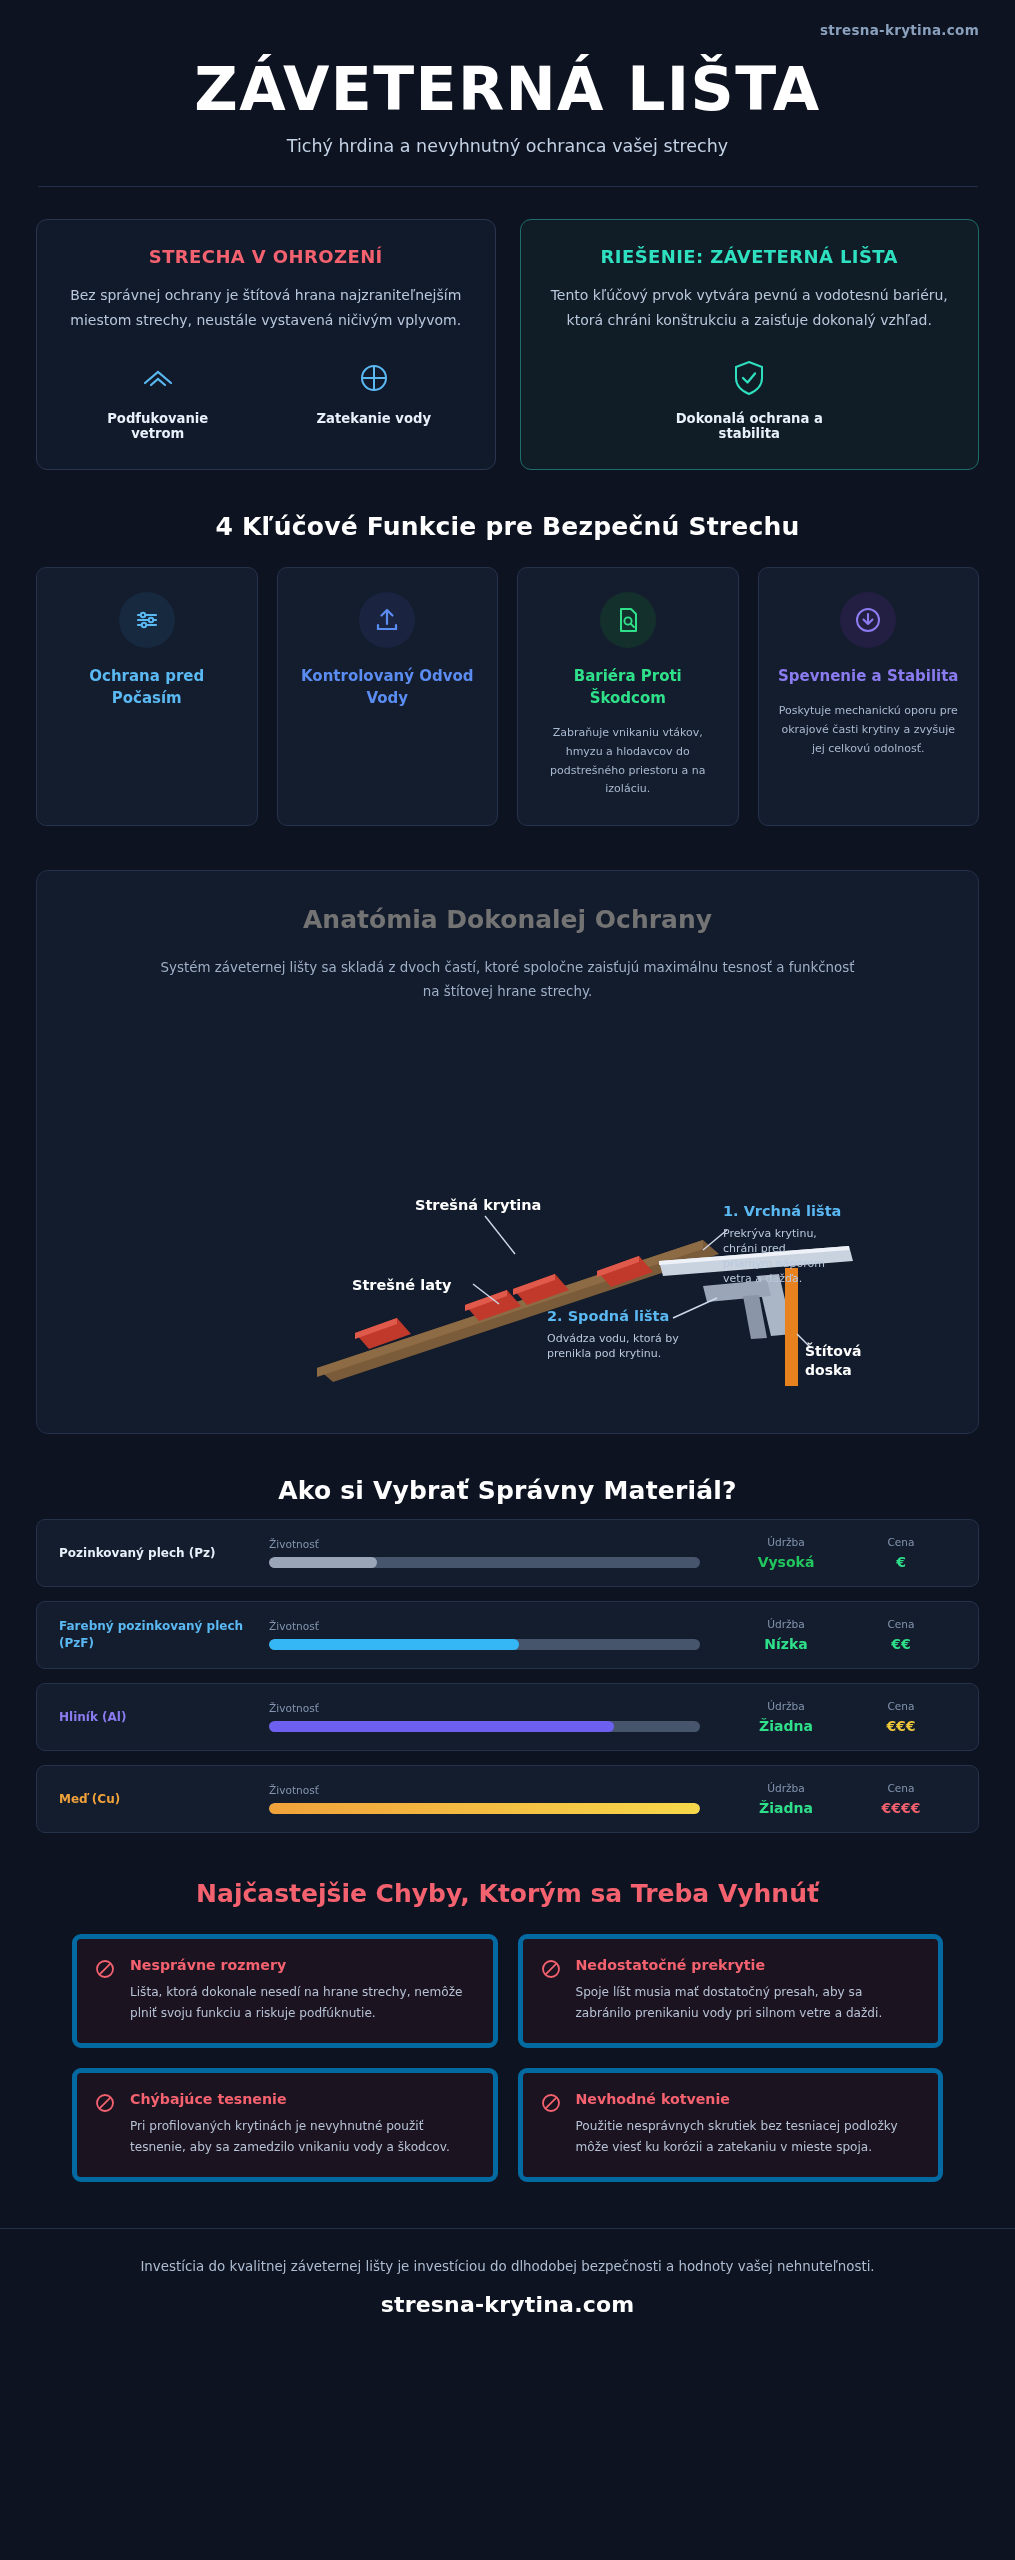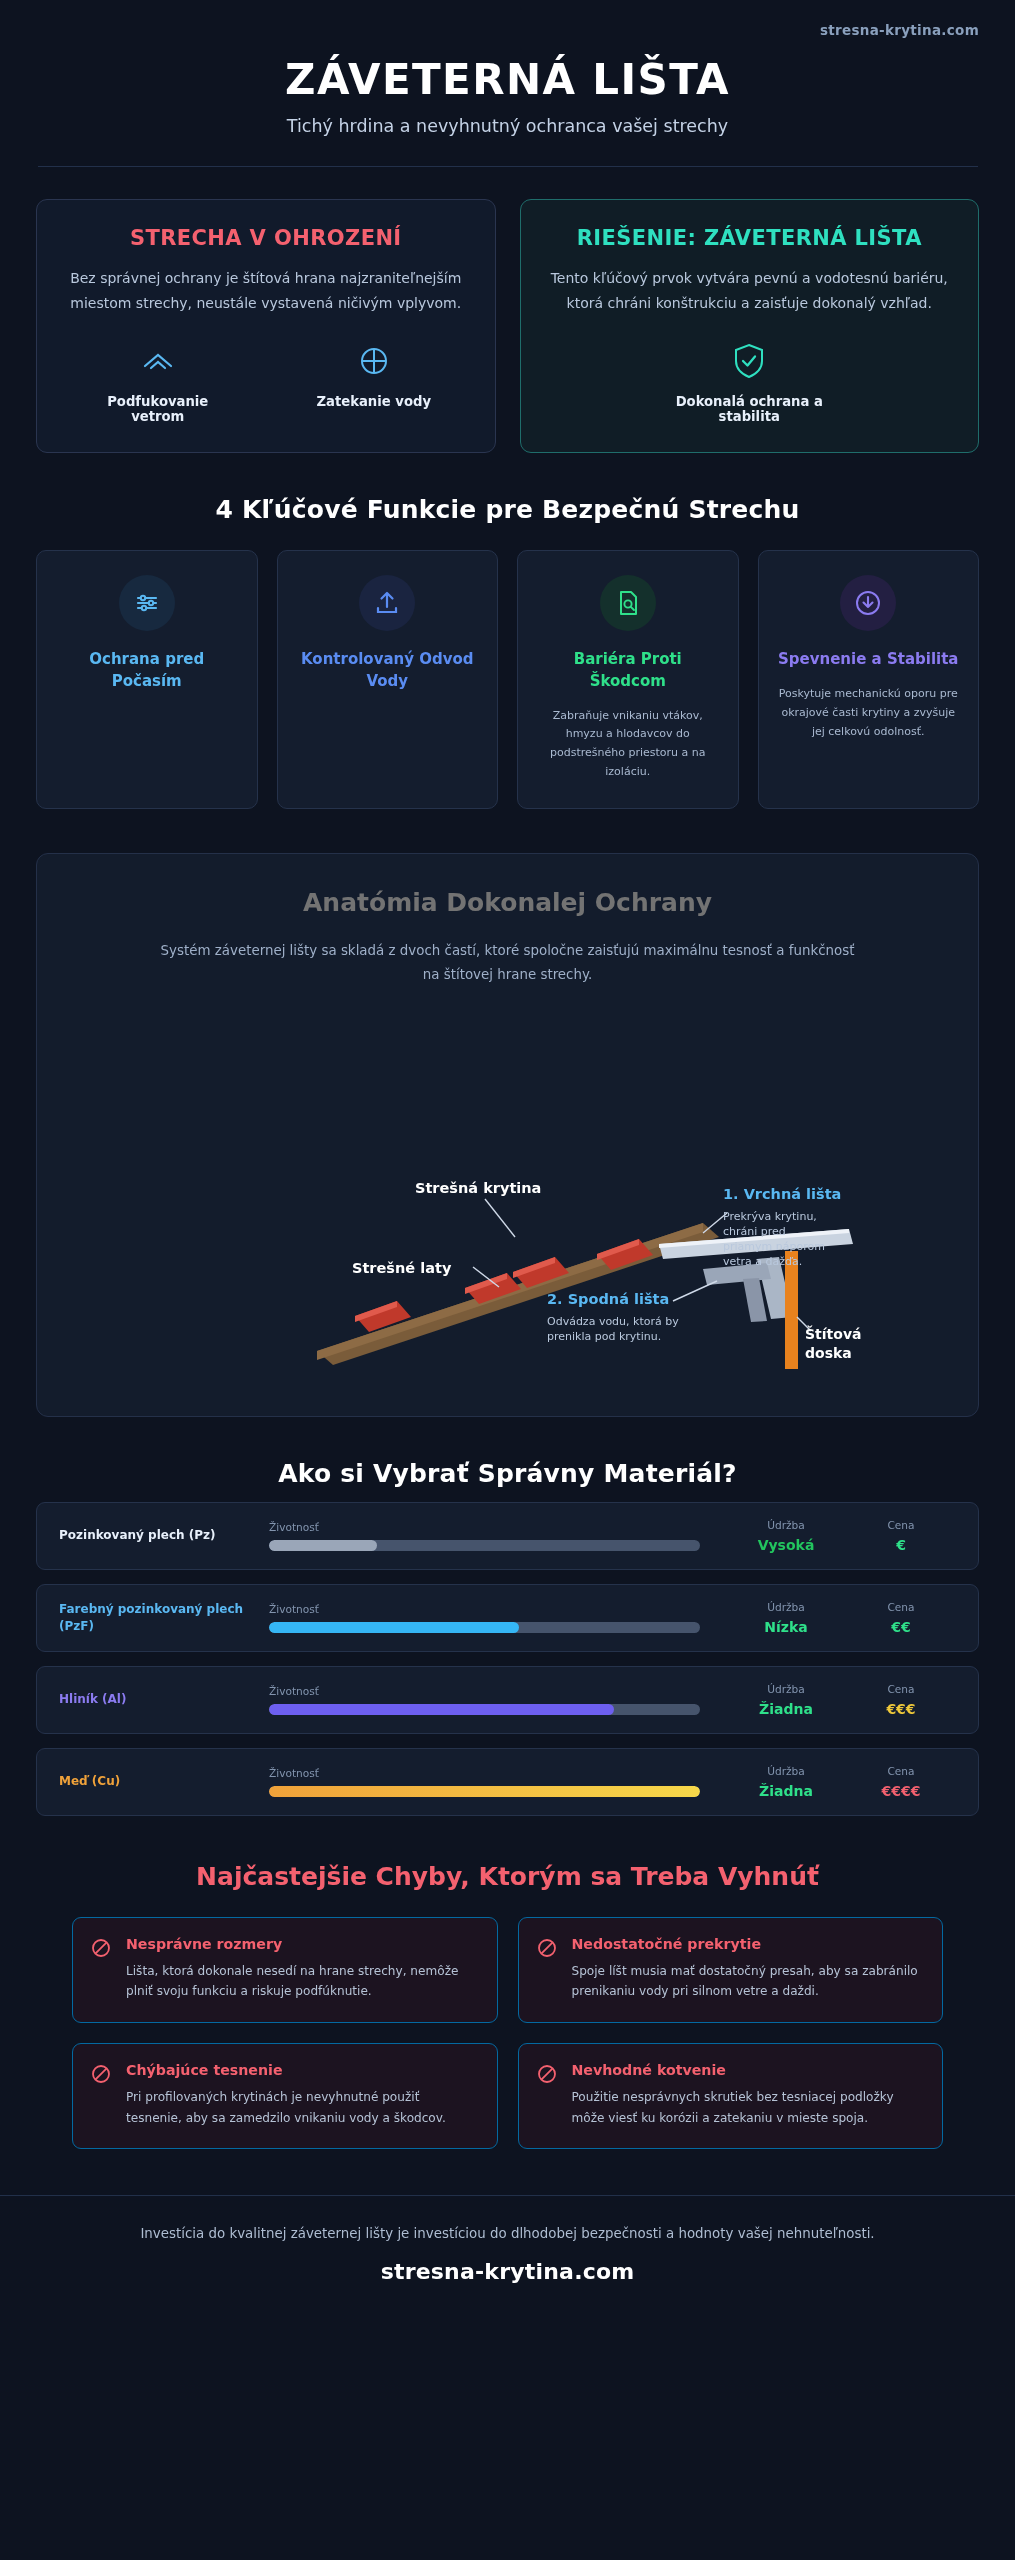--- a/index.html
+++ b/index.html
@@ -19,21 +19,21 @@
     font-size: 13.5px;
     letter-spacing: 0.3px;
     color: #8aa0bd;
     font-weight: bold;
   }
   .header {
     padding: 18px 36px 0 36px;
     text-align: center;
   }
   .header h1 {
-    font-size: 42px;
+    font-size: 60px;
     letter-spacing: 1.4px;
     font-weight: bold;
     color: #ffffff;
     line-height: 1.12;
   }
   .header .subtitle {
     margin-top: 13px;
     font-size: 17.5px;
     color: #c4d2e6;
     font-weight: normal;
@@ -59,21 +59,21 @@
   }
   .card.danger {
     background: #111a2b;
     border: 1px solid #2a3550;
   }
   .card.solution {
     background: #101d26;
     border: 1px solid #1f6d6b;
   }
   .card h2 {
-    font-size: 21px;
+    font-size: 18px;
     font-weight: bold;
     letter-spacing: 0.4px;
   }
   .card.danger h2 { color: #f4616f; }
   .card.solution h2 { color: #2fe0c0; }
   .card p {
     margin-top: 16px;
     font-size: 14px;
     line-height: 1.75;
     color: #b9c8dd;
@@ -209,21 +209,21 @@
   }
   .mistakes {
     display: flex;
     flex-wrap: wrap;
     gap: 20px;
     padding: 26px 72px 0 72px;
   }
   .mistake {
     width: calc(50% - 10px);
     background: #1c1320;
-    border: 1px solid #0369a1;
+    border: 5px solid #0369a1;
     border-radius: 9px;
     padding: 18px 20px 20px 18px;
     display: flex;
     gap: 13px;
   }
   .mistake .no-icon { flex: 0 0 22px; padding-top: 2px; }
   .mistake h4 { font-size: 14.2px; font-weight: bold; color: #f4616f; }
   .mistake p {
     margin-top: 9px;
     font-size: 12.1px;

